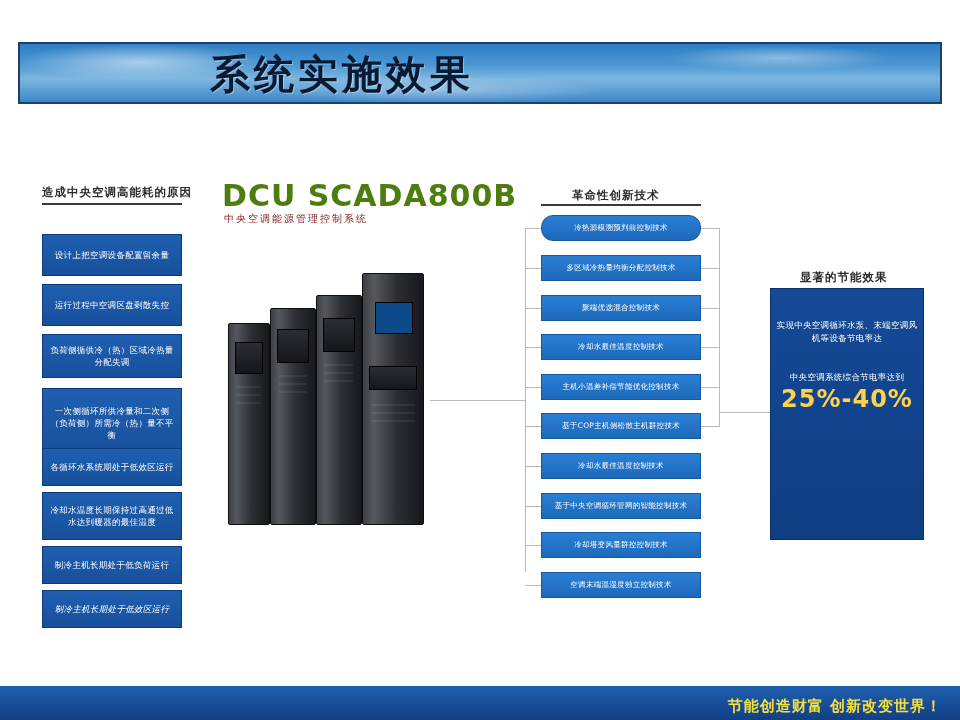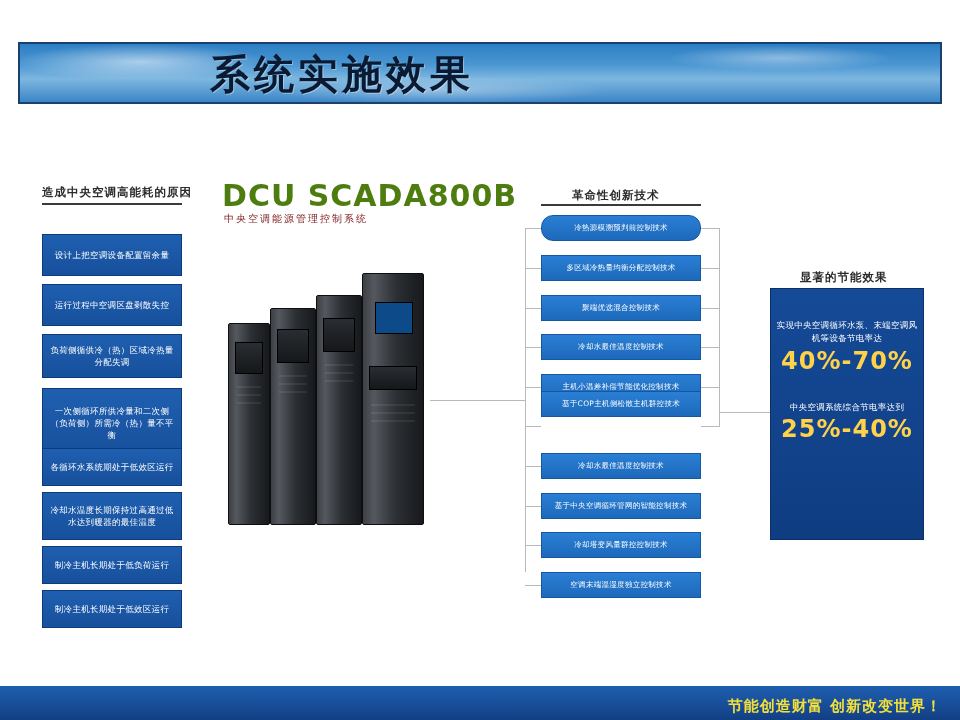--- a/index.html
+++ b/index.html
@@ -125,21 +125,21 @@
 <div class="colhead-underline" style="left:42px;top:203px;width:140px;"></div>
 
 <div id="left-col">
   <div class="bluebox" style="top:212px;height:42px;">设计上把空调设备配置留余量</div>
   <div class="bluebox" style="top:262px;height:42px;">运行过程中空调区盘剩散失控</div>
   <div class="bluebox" style="top:312px;height:44px;">负荷侧循供冷（热）区域冷热量分配失调</div>
   <div class="bluebox" style="top:366px;height:70px;">一次侧循环所供冷量和二次侧（负荷侧）所需冷（热）量不平衡</div>
   <div class="bluebox" style="top:426px;height:38px;">各循环水系统期处于低效区运行</div>
   <div class="bluebox" style="top:470px;height:48px;">冷却水温度长期保持过高通过低水达到暖器的最佳温度</div>
   <div class="bluebox" style="top:524px;height:38px;">制冷主机长期处于低负荷运行</div>
-  <div class="bluebox" style="top:568px;height:38px;">制冷主机长期处于低效区运行</div>
+  <div class="bluebox" style="top:568px;height:38px;font-style:italic;">制冷主机长期处于低效区运行</div>
 </div>
 
 <div class="dcu-title">DCU SCADA800B</div>
 <div class="dcu-sub">中央空调能源管理控制系统</div>
 
 <div class="cabinets">
   <div class="cab" style="left:0px;width:40px;height:200px;">
     <div class="panel" style="top:18px;height:30px;"></div>
     <div class="slot" style="top:62px;"></div>
     <div class="slot" style="top:70px;"></div>
@@ -181,40 +181,39 @@
 <div class="ln" style="left:525px;top:506px;width:16px;height:1px;"></div>
 <div class="ln" style="left:525px;top:545px;width:16px;height:1px;"></div>
 <div class="ln" style="left:525px;top:585px;width:16px;height:1px;"></div>
 
 <div id="tech-col">
   <div class="bluebox" style="top:215px;border-radius:12px;">冷热源模溯预判前控制技术</div>
   <div class="bluebox" style="top:255px;">多区域冷热量均衡分配控制技术</div>
   <div class="bluebox" style="top:295px;">聚端优选混合控制技术</div>
   <div class="bluebox" style="top:334px;">冷却水最佳温度控制技术</div>
   <div class="bluebox" style="top:374px;">主机小温差补偿节能优化控制技术</div>
-  <div class="bluebox" style="top:391px;">基于COP主机侧松散主机群控技术</div>
+  <div class="bluebox" style="top:413px;">基于COP主机侧松散主机群控技术</div>
   <div class="bluebox" style="top:453px;">冷却水最佳温度控制技术</div>
   <div class="bluebox" style="top:493px;">基于中央空调循环管网的智能控制技术</div>
   <div class="bluebox" style="top:532px;">冷却塔变风量群控控制技术</div>
   <div class="bluebox" style="top:572px;">空调末端温湿度独立控制技术</div>
 </div>
 
 <div class="ln" style="left:701px;top:228px;width:18px;height:1px;"></div>
 <div class="ln" style="left:701px;top:268px;width:18px;height:1px;"></div>
 <div class="ln" style="left:701px;top:308px;width:18px;height:1px;"></div>
 <div class="ln" style="left:701px;top:347px;width:18px;height:1px;"></div>
 <div class="ln" style="left:701px;top:387px;width:18px;height:1px;"></div>
 <div class="ln" style="left:701px;top:426px;width:18px;height:1px;"></div>
 <div class="ln" style="left:719px;top:228px;width:1px;height:199px;"></div>
 <div class="ln" style="left:719px;top:412px;width:51px;height:1px;"></div>
 
 <div class="colhead" style="left:800px;top:270px;">显著的节能效果</div>
 
 <div class="effect-panel">
   <div class="effect-text" style="margin-top:30px;">实现中央空调循环水泵、末端空调风机等设备节电率达</div>
-  <div class="effect-big">40%-70%</div>
   <div class="effect-text" style="margin-top:26px;">中央空调系统综合节电率达到</div>
   <div class="effect-big">25%-40%</div>
 </div>
 
 <div class="footer">
   <div class="footer-text">节能创造财富 创新改变世界！</div>
 </div>
 
 </body></html>

